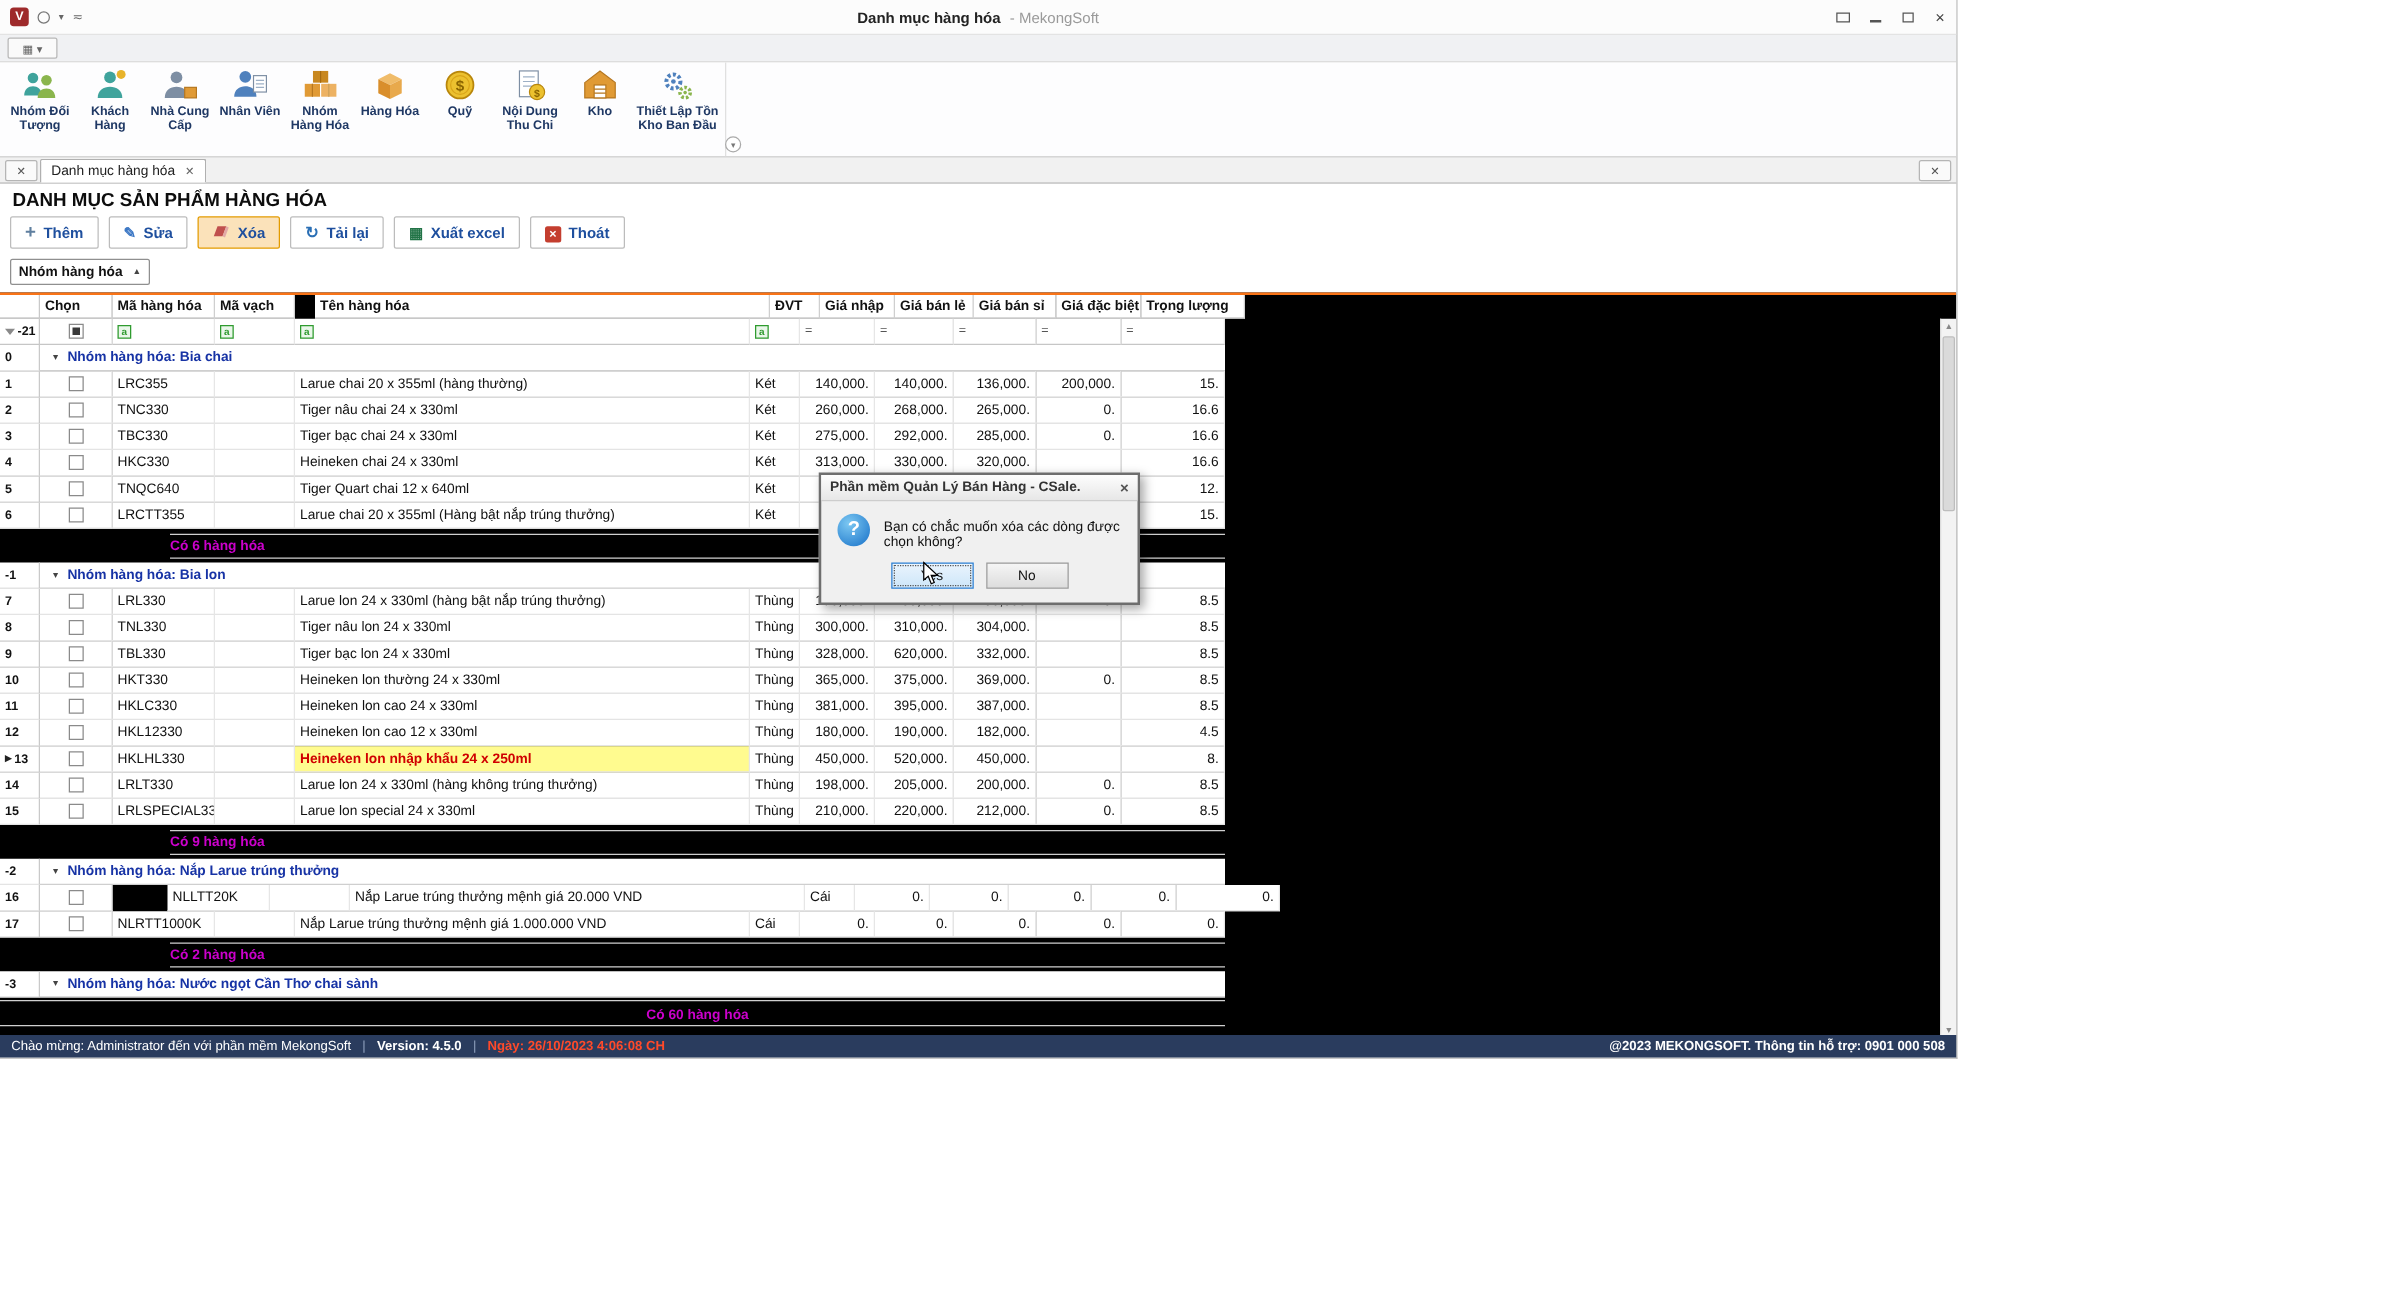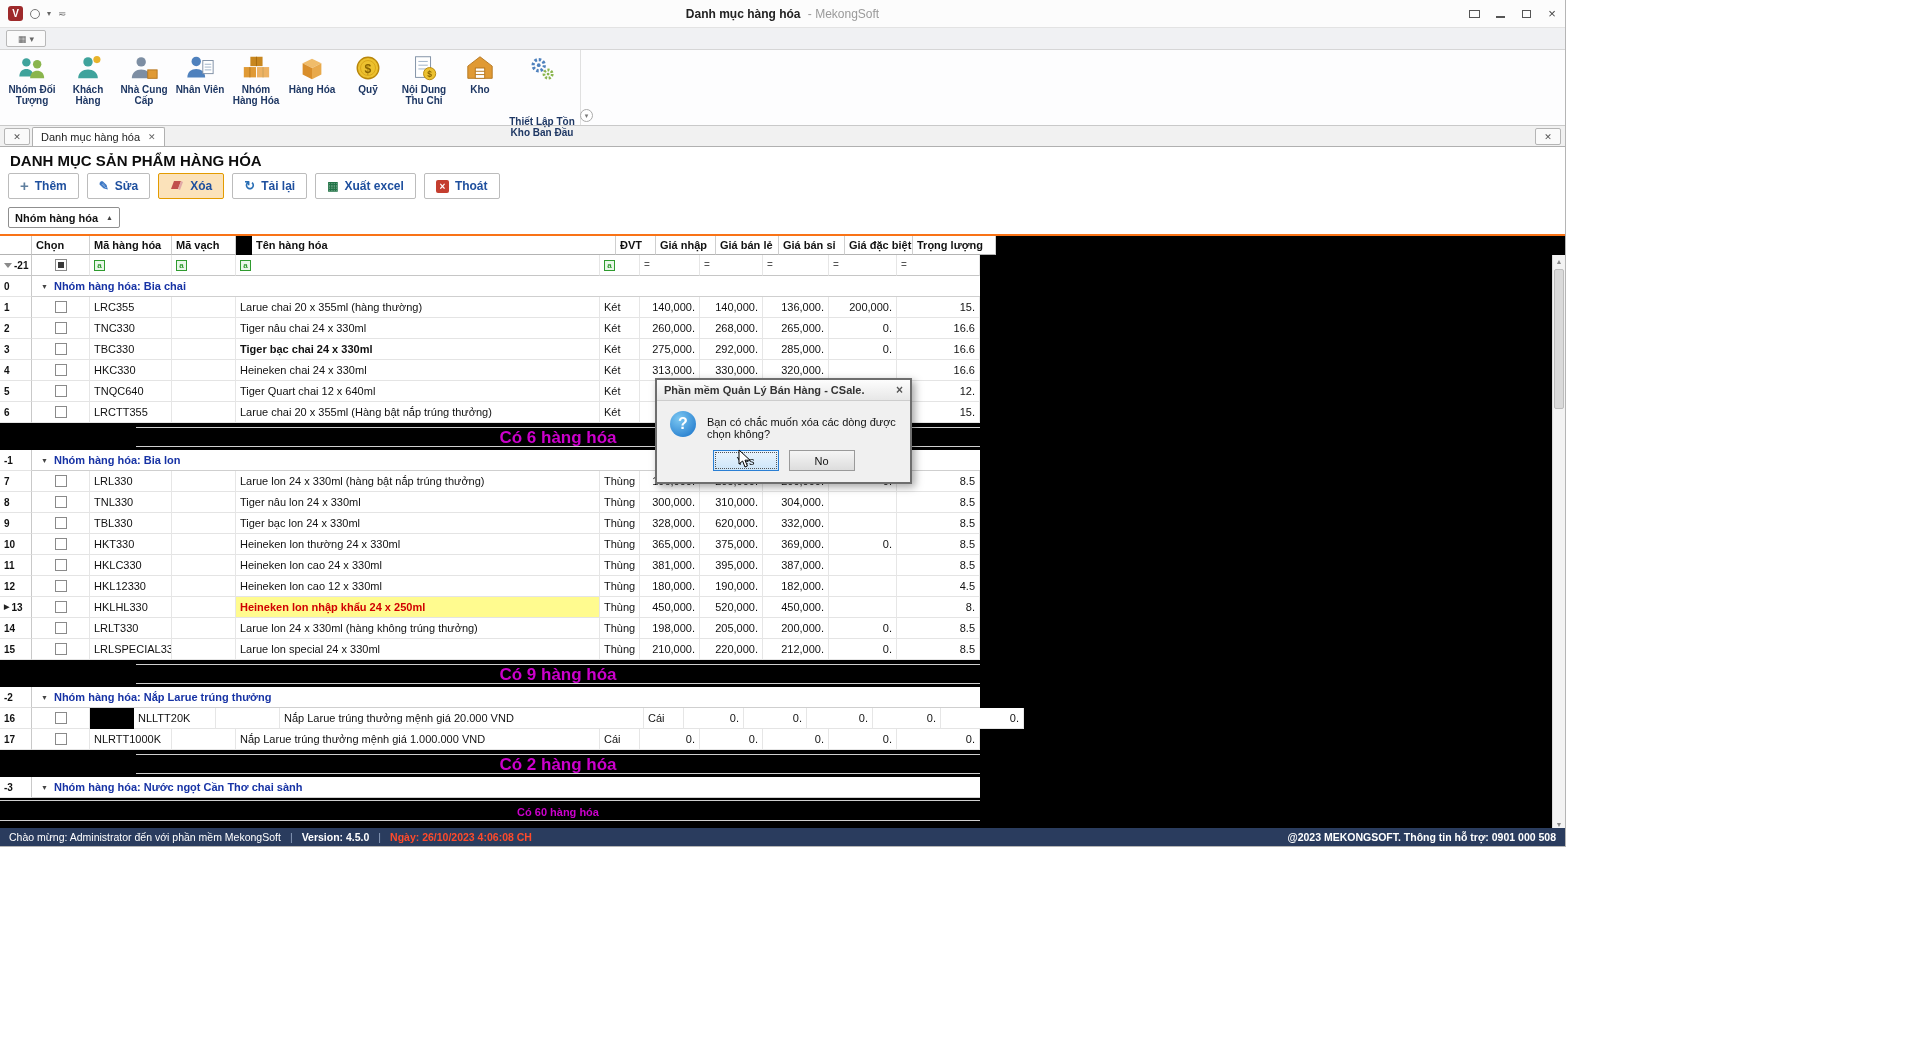--- a/index.html
+++ b/index.html
@@ -30,21 +30,21 @@
   .ribbon-tabs { height:22px; background:#f0f1f3; display:flex; align-items:flex-end; border-bottom:1px solid #d6d6d6; padding-left:4px; }
   .app-btn { height:17px; width:40px; margin:0 8px 2px 2px; border:1px solid #b8b8b8; background:#fafafa; border-radius:2px;
              display:flex; align-items:center; justify-content:center; gap:3px; font-size:9px; color:#666; }
   .rtab { padding:3px 11px 4px; font-size:11px; color:#333; white-space:nowrap; }
   .rtab.active { background:#fdfdfe; border:1px solid #c5c5c5; border-bottom:1px solid #fdfdfe; margin-bottom:-1px; border-radius:2px 2px 0 0; }
   .ribbon-body { height:76px; background:#fdfdfe; border-bottom:1px solid #c9c9c9; position:relative; display:flex; }
   .rgroup { height:100%; display:flex; flex-direction:column; border-right:1px solid #e0e0e0; padding:2px 4px 0 4px; }
   .ritems { display:flex; }
   .ritem { width:56px; display:flex; flex-direction:column; align-items:center; text-align:center;
            font-size:10px; font-weight:bold; color:#1f3864; line-height:1.12; padding-top:1px; }
-  .ritem.wide { width:68px;gap:32px; }
+  .ritem.wide { width:68px; }
   .ric { width:30px; height:30px; margin-bottom:1px; display:block; }
   .ric svg { width:30px; height:30px; display:block; }
   .rgroup-label { text-align:center; font-size:10px; color:#8e8e8e; padding:2px 0 1px; letter-spacing:.4px; }
   .rgroup-btn { position:absolute; left:580px; bottom:3px; width:13px; height:13px; border:1px solid #aaa; border-radius:50%;
                 font-size:7px; color:#777; display:flex; align-items:center; justify-content:center; background:#fff; }
 
   
   .doc-bar { height:21px; background:#f1f1f1; border-bottom:1px solid #b0b0b0; display:flex; align-items:flex-end; padding:0 2px; }
   .doc-close-left, .doc-close-right { width:26px; height:17px; margin:0 2px 1px; border:1px solid #b5b5b5; background:#fafafa;
                 display:flex; align-items:center; justify-content:center; font-size:9px; color:#555; border-radius:2px; }
@@ -87,21 +87,21 @@
            line-height:9px; text-align:center; display:inline-block; background:#eaf7ea; }
   .f-eq { color:#555; font-size:10px; }
   .funnel { width:0; height:0; border-left:4px solid transparent; border-right:4px solid transparent;
             border-top:5px solid #8a8a8a; display:inline-block; }
   .g-group .g-group-cell { width:948px; flex:none; border-bottom:1px solid #cfcfcf; display:flex; align-items:center; gap:6px;
             padding-left:9px; font-weight:bold; color:#1733a5; font-size:11px; height:21px; background:#fff; }
   .tri { font-size:7px; color:#444; }
   .cur { font-size:7px; color:#222; }
   .hl { background:#fffb8f !important; color:#d00000 !important; font-weight:bold; }
   .g-gfooter { margin:4px 0 3px 136px; width:844px; border-top:1px solid #cfcfcf; border-bottom:1px solid #cfcfcf;
-               text-align:center; color:#cc00cc; font-weight:bold; font-size:17px; height:20px; line-height:19px; }
+               text-align:left; color:#cc00cc; font-weight:bold; font-size:11px; height:20px; line-height:19px; }
   .g-grand { margin-top:2px; width:980px; border-top:1px solid #cfcfcf; border-bottom:1px solid #cfcfcf;
              height:21px; line-height:20px; }
   .g-grand span { display:inline-block; margin-left:136px; width:844px; text-align:center; color:#cc00cc; font-weight:bold; font-size:11px; }
   .vscroll { position:absolute; top:19px; right:0; bottom:0; width:13px; background:#f3f3f3; border-left:1px solid #dcdcdc; }
   .vs-arrow { position:absolute; left:0; width:12px; height:13px; font-size:7px; color:#888; display:flex; align-items:center; justify-content:center; }
   .vs-up { top:0; } .vs-down { bottom:0; }
   .vs-thumb { position:absolute; left:1px; right:1px; top:14px; height:140px; background:#dadada; border:1px solid #bdbdbd; border-radius:2px; }
 
   
   .statusbar { position:absolute; left:0; bottom:0; width:100%; height:18px; background:#2a3c5e; color:#fff;
@@ -427,21 +427,21 @@
             </div>
             <div class="g-row g-data">
               <div class="g-rh">
                 <span>3</span>
               </div>
               <div class="g-cell center" style="width: 58px;">
                 <span class="cbx"></span>
               </div>
               <div class="g-cell" style="width: 82px;">TBC330</div>
               <div class="g-cell" style="width: 64px;"></div>
-              <div class="g-cell" style="width: 364px; font-weight: bold;">Tiger bạc chai 24 x 330ml</div>
+              <div class="g-cell" style="width: 364px;">Tiger bạc chai 24 x 330ml</div>
               <div class="g-cell" style="width: 40px;">Két</div>
               <div class="g-cell right" style="width: 60px;">275,000.</div>
               <div class="g-cell right" style="width: 63px;">292,000.</div>
               <div class="g-cell right" style="width: 66px;">285,000.</div>
               <div class="g-cell right" style="width: 68px;">0.</div>
               <div class="g-cell right" style="width: 83px;">16.6</div>
             </div>
             <div class="g-row g-data">
               <div class="g-rh">
                 <span>4</span>

